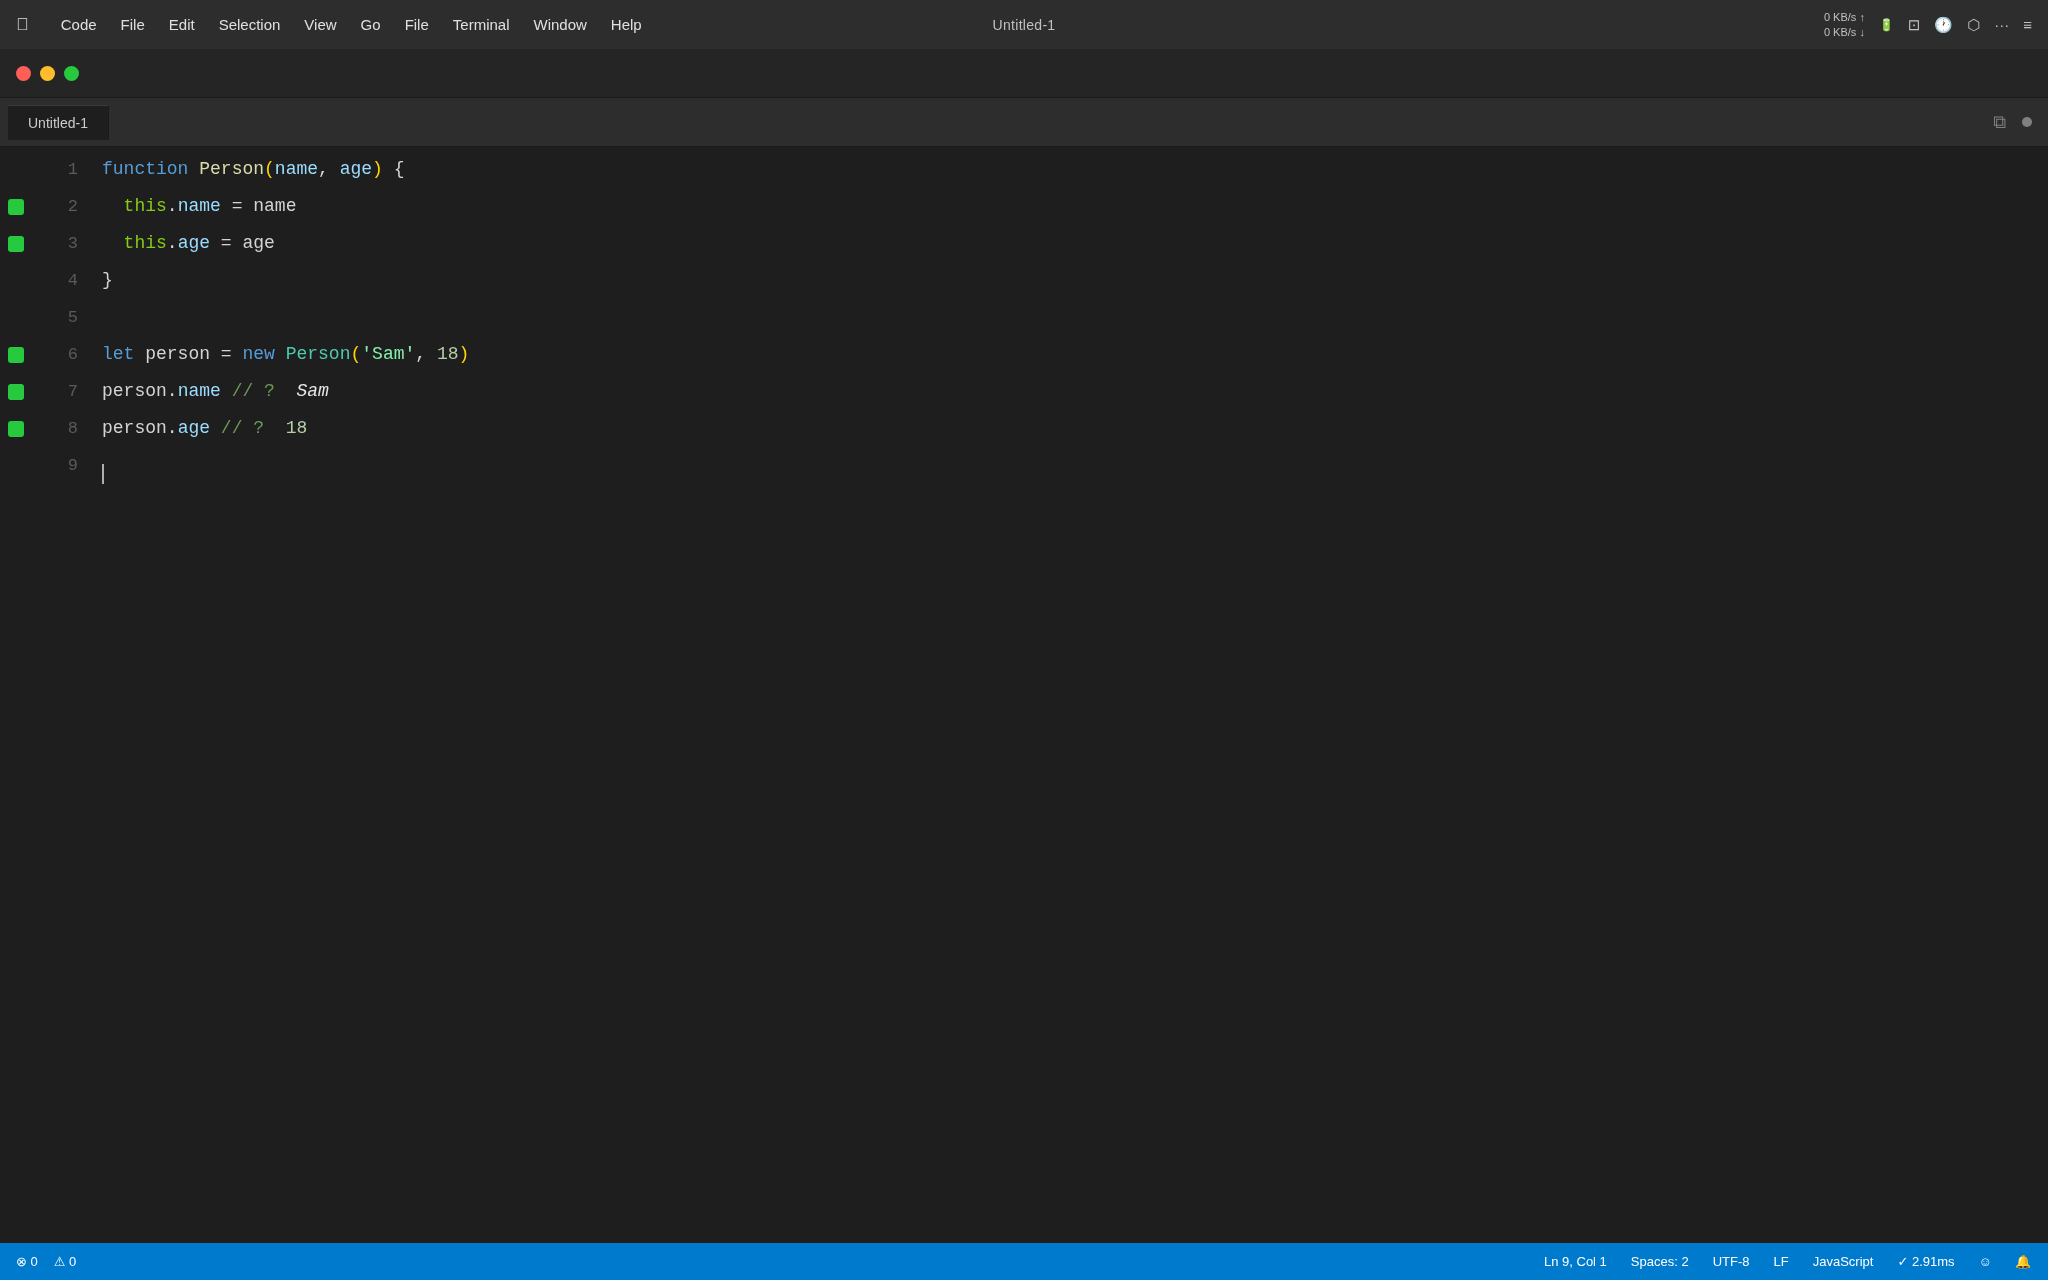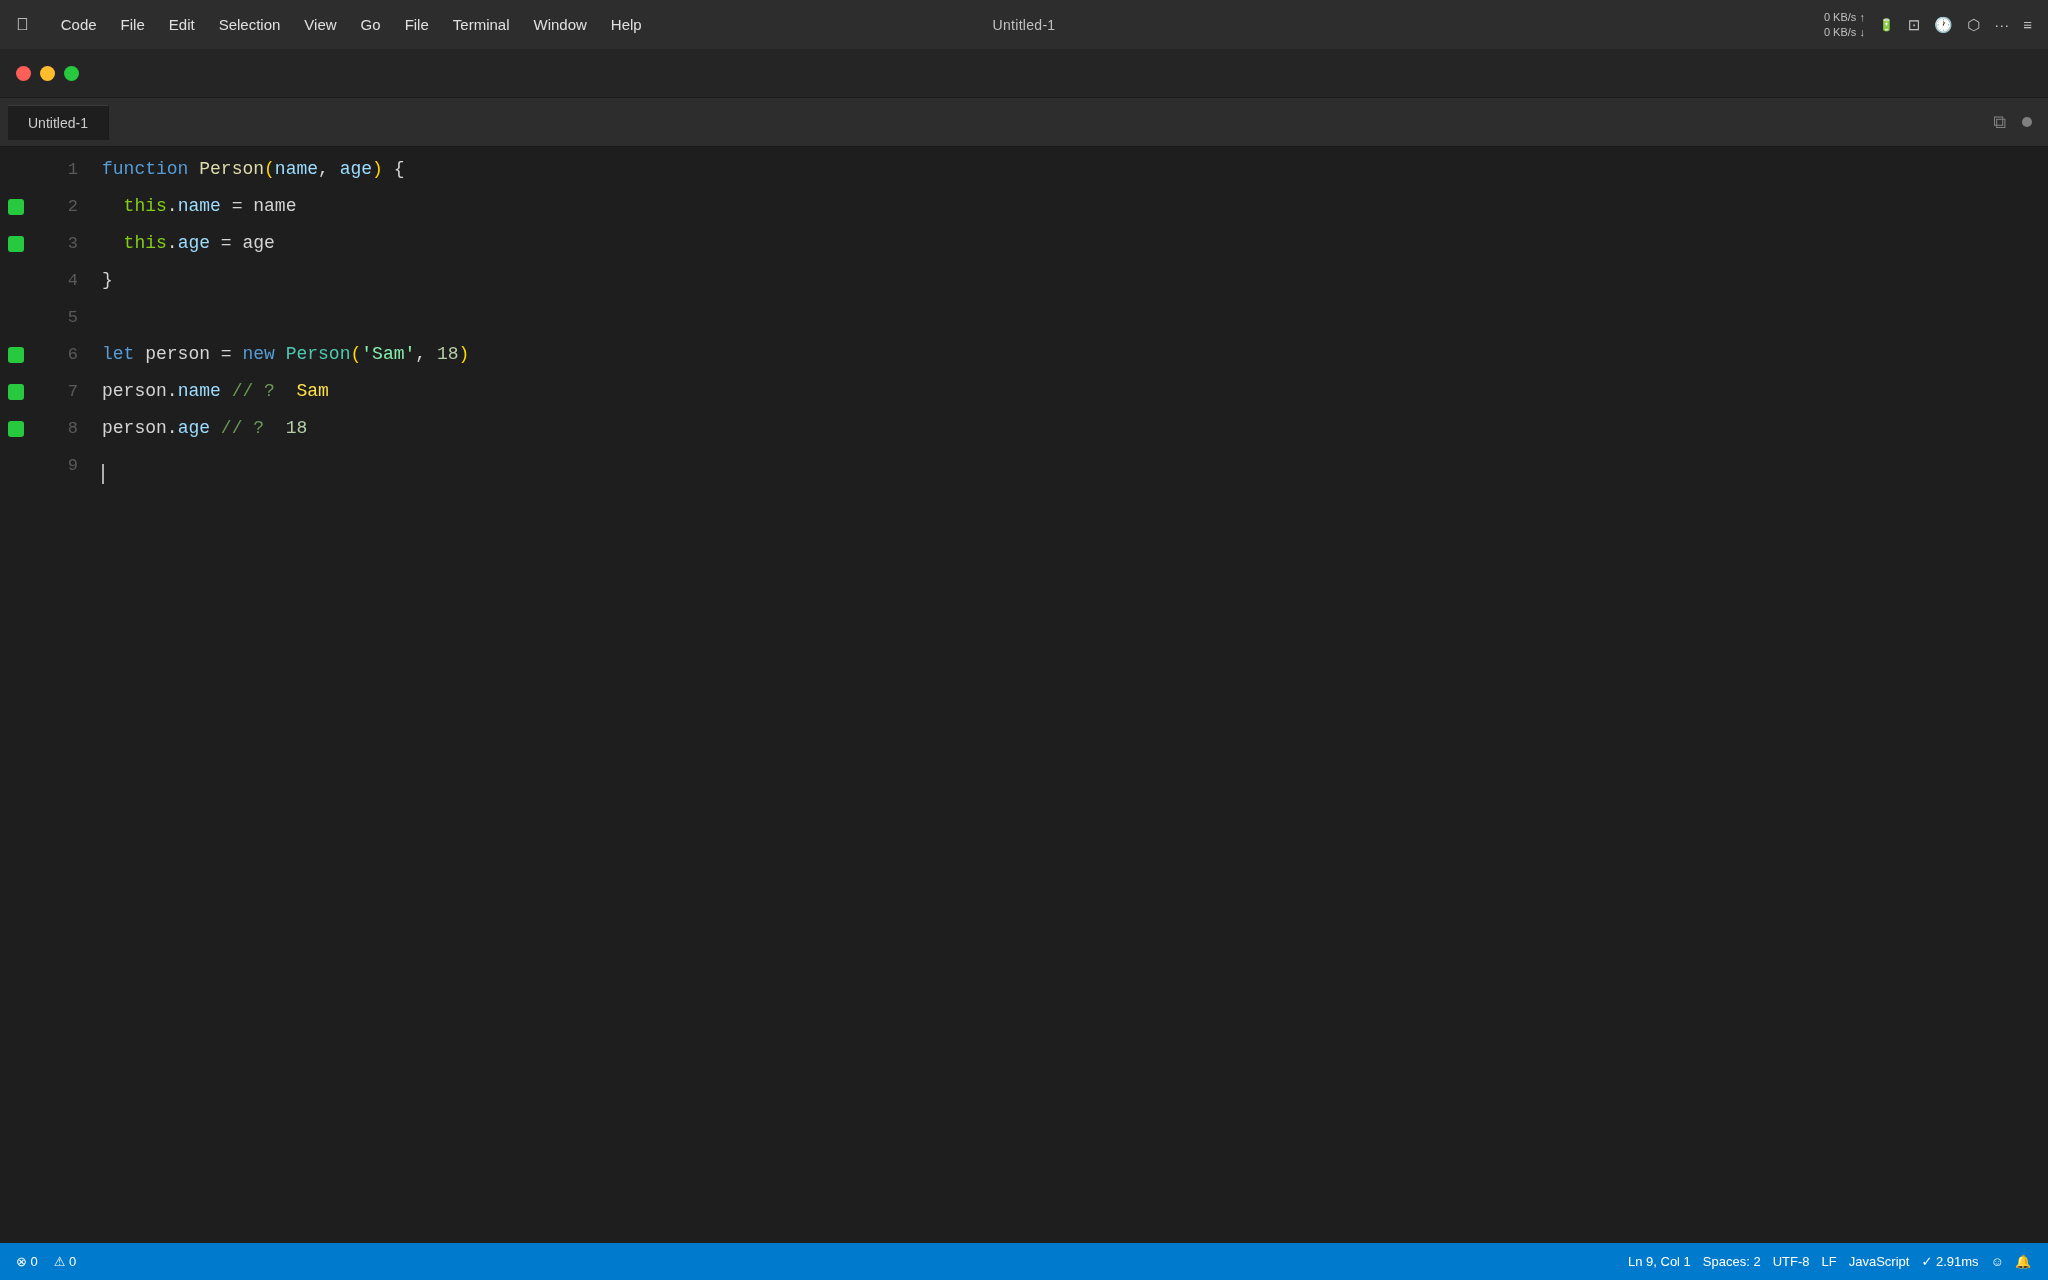--- a/index.html
+++ b/index.html
@@ -186,21 +186,21 @@
     
     .kw { color: #569cd6; } 
     .fn { color: #dcdcaa; } 
     .param { color: #9cdcfe; } 
     .prop { color: #9cdcfe; } 
     .kw-this { color: #84cc16; }
     .str { color: #86efac; } 
     .num { color: #b5cea8; } 
     .comment { color: #6a9955; } 
     .quill { color: #4ec9b0; } 
-    .result-sam { color: #fde047; }
+    .result-sam { color: #e5e5e5; font-style: italic; }
     .result-num { color: #b5cea8; }
     .plain { color: #d4d4d4; }
     .paren { color: #ffd700; }
 
     
     .scrollbar-track {
       width: 14px;
       background: #1e1e1e;
       flex-shrink: 0;
     }
@@ -219,21 +219,21 @@
     }
     .status-left {
       display: flex;
       align-items: center;
       gap: 16px;
     }
     .status-right {
       margin-left: auto;
       display: flex;
       align-items: center;
-      gap: 12px;
+      gap: 24px;
     }
     .status-item {
       display: flex;
       align-items: center;
       gap: 4px;
       white-space: nowrap;
     }
   </style>
 </head>
 <body>

